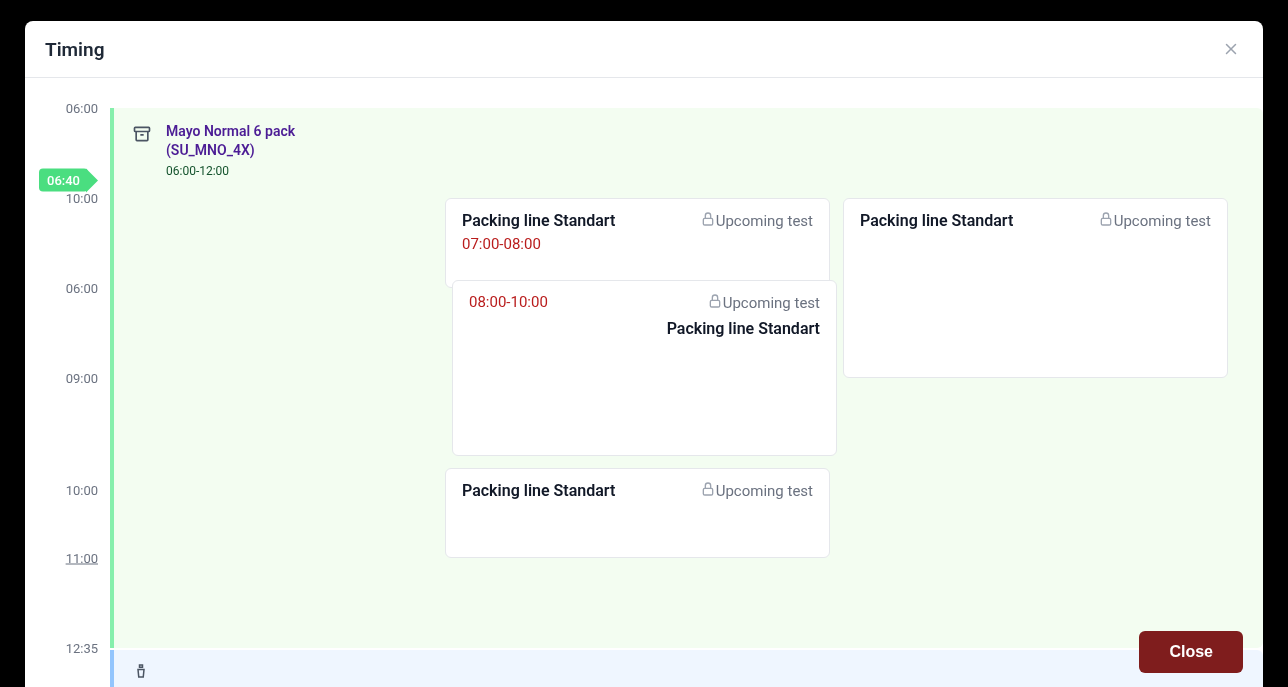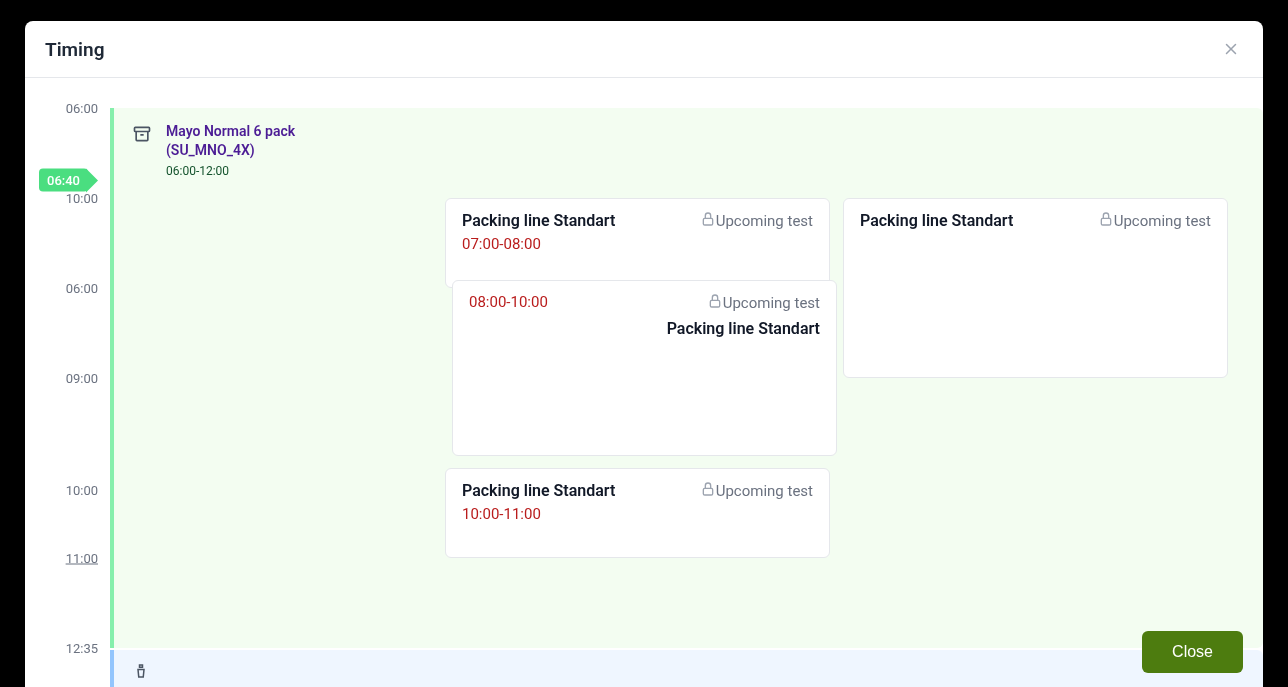--- a/index.html
+++ b/index.html
@@ -170,27 +170,27 @@
       white-space: nowrap;
     }
     .lock-icon {
       width: 16px;
       height: 16px;
     }
     .close-button {
       position: absolute;
       right: 20px;
       bottom: 14px;
-      background: #4d7c0f;
+      background: #7f1d1d;
       color: #fff;
       border: none;
       border-radius: 6px;
       padding: 12px 30px;
       font-size: 16px;
-      font-weight: 400;
+      font-weight: 700;
       cursor: pointer;
       z-index: 20;
     }
     .second-block {
       position: absolute;
       left: 0;
       right: 0;
       background: #eff6ff;
       border-left: 4px solid #93c5fd;
       border-radius: 0 6px 6px 0;
@@ -275,21 +275,20 @@
       <div class="sub-row">
         <div class="sub-name">Packing line Standart</div>
         <div class="sub-status">
           <span><svg class="lock-icon" viewBox="0 0 24 24" fill="none" stroke="#9ca3af" stroke-width="2">
     <rect x="5" y="11" width="14" height="10" rx="2"></rect>
     <path d="M8 11V7a4 4 0 0 1 8 0v4"></path>
   </svg></span>
           <span>Upcoming test</span>
         </div>
       </div>
-      <div class="sub-time">10:00-11:00</div>
           </div>
           <div class="sub-block" style="left: 733px; width: 385px; top: 120px; height: 180px;">
       <div class="sub-row">
         <div class="sub-name">Packing line Standart</div>
         <div class="sub-status">
           <span><svg class="lock-icon" viewBox="0 0 24 24" fill="none" stroke="#9ca3af" stroke-width="2">
     <rect x="5" y="11" width="14" height="10" rx="2"></rect>
     <path d="M8 11V7a4 4 0 0 1 8 0v4"></path>
   </svg></span>
           <span>Upcoming test</span>

